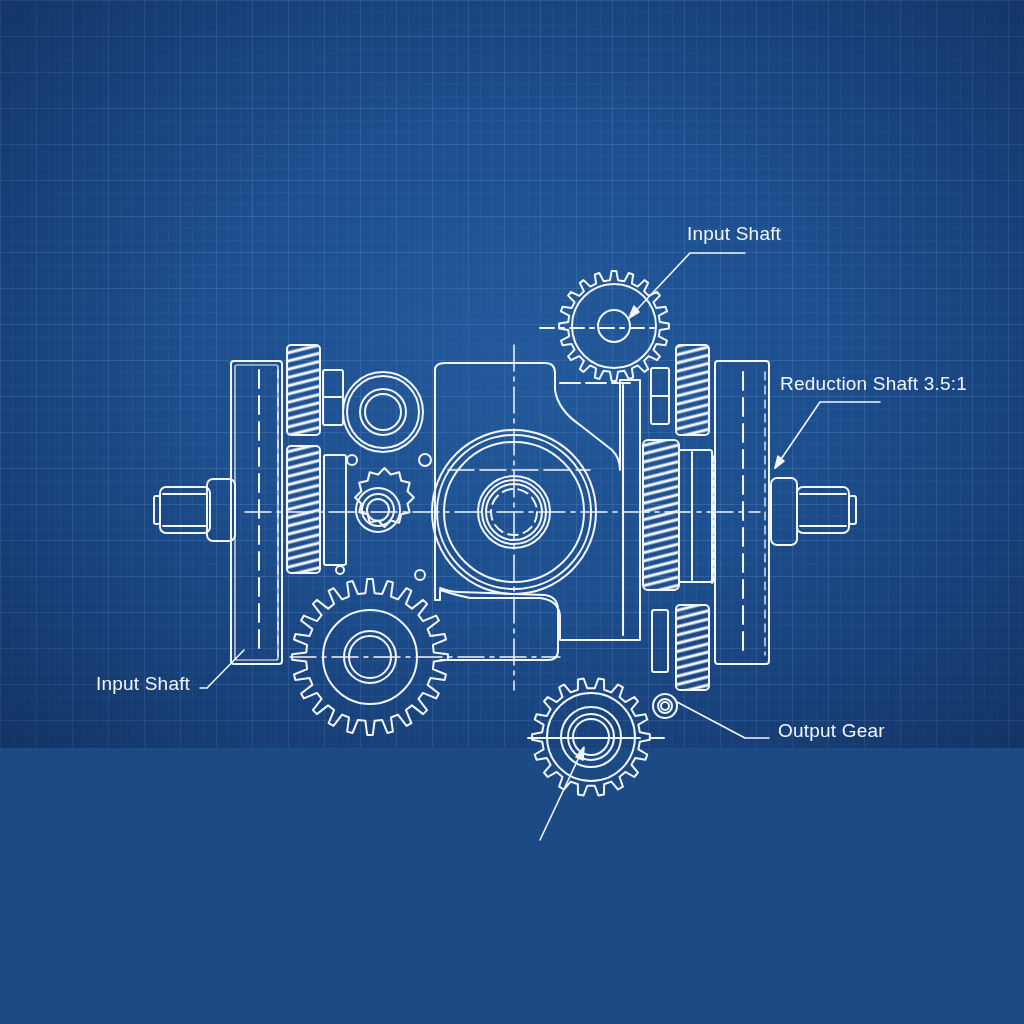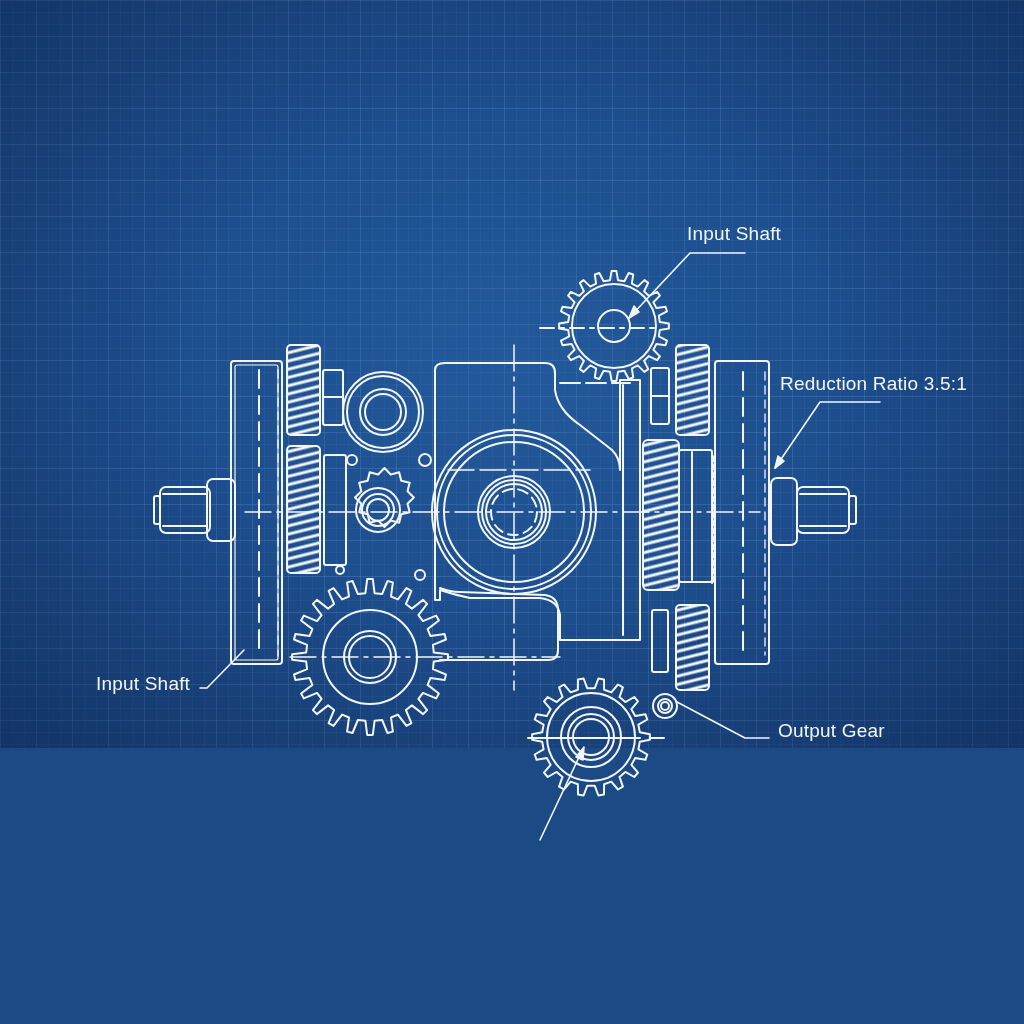--- a/index.html
+++ b/index.html
@@ -160,16 +160,16 @@
       <polyline points="880,402 820,402 775,468"></polyline>
       <polygon points="775,468 778,456 784,461" fill="#f2f6fb"></polygon>
       <polyline points="200,688 207,688 244,650"></polyline>
       <polyline points="769,738 745,738 677,702"></polyline>
       <polyline points="540,840 580,755"></polyline>
       <polygon points="584,747 583,760 576,757" fill="#f2f6fb"></polygon>
     </g>
   </svg>
 
   <div class="lbl lbl-sm" style="left:687px; top:223px;">Input Shaft</div>
-  <div class="lbl lbl-sm" style="left:780px; top:373px;">Reduction Ratio 3.5:1</div>
+  <div class="lbl lbl-sm" style="left:780px; top:373px;">Reduction Shaft 3.5:1</div>
   <div class="lbl lbl-sm" style="left:96px; top:673px;">Input Shaft</div>
   <div class="lbl lbl-sm" style="left:778px; top:720px;">Output Gear</div>
 </div>
 
 </body></html>

